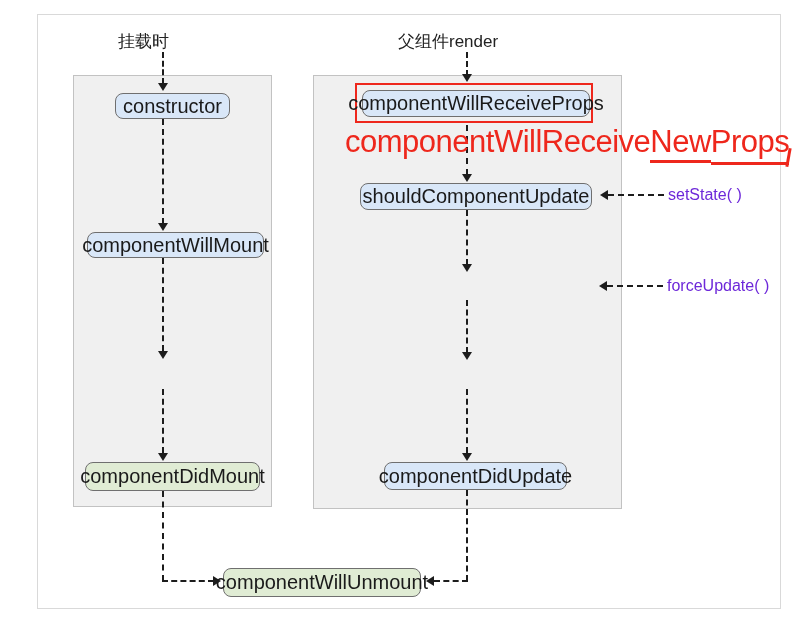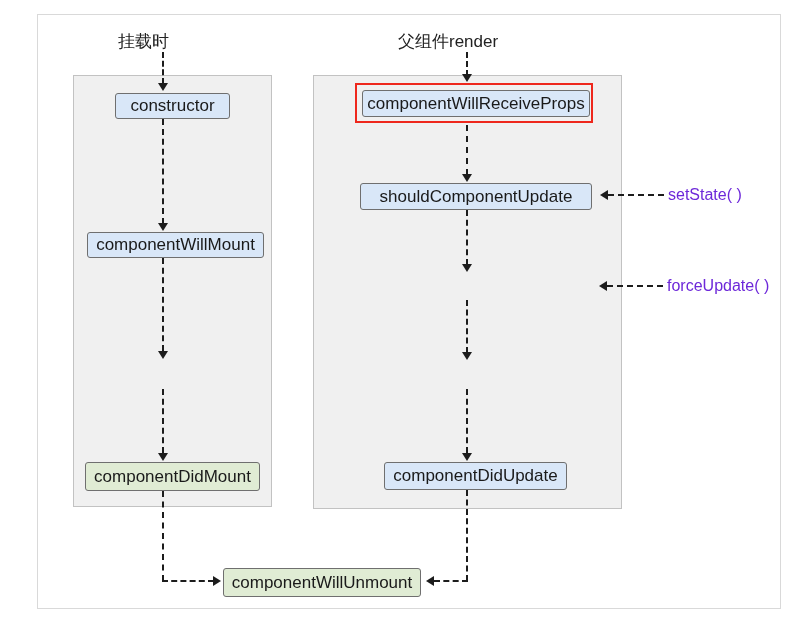--- a/index.html
+++ b/index.html
@@ -16,22 +16,22 @@
   html,body{margin:0;padding:0;background:#fff;}
   .stage{
     position:relative;width:802px;height:623px;background:#fff;overflow:hidden;
     font-family:"Liberation Sans","DejaVu Sans",sans-serif;color:var(--text);
   }
   .outer-frame{position:absolute;border:1px solid var(--outer_border);background:#fff;}
   .panel{position:absolute;background:var(--panel_bg);border:1px solid var(--panel_border);}
   .hdr{position:absolute;font-size:17px;text-align:left;color:#222;white-space:nowrap;}
   .node{
     position:absolute;display:flex;align-items:center;justify-content:center;
-    background:var(--box_blue);border:1.5px solid var(--box_border);border-radius:3px;
-    font-size:17px;color:var(--text);z-index:3;white-space:nowrap;
+    background:var(--box_blue);border:1.5px solid var(--box_border);border-radius:8px;
+    font-size:20px;color:var(--text);z-index:3;white-space:nowrap;
   }
   .node.green{background:var(--box_green);}
   .node.bold{font-weight:bold;}
   .red-frame{position:absolute;border:2px solid var(--red);z-index:2;}
   .vd{position:absolute;width:0;border-left:2px dashed var(--arrow);z-index:1;}
   .hd{position:absolute;height:0;border-top:2px dashed var(--arrow);z-index:1;}
   .ad{position:absolute;width:0;height:0;border-left:5px solid transparent;border-right:5px solid transparent;border-top:8px solid var(--arrow);z-index:2;}
   .al{position:absolute;width:0;height:0;border-top:5px solid transparent;border-bottom:5px solid transparent;border-right:8px solid var(--arrow);z-index:2;}
   .ar{position:absolute;width:0;height:0;border-top:5px solid transparent;border-bottom:5px solid transparent;border-left:8px solid var(--arrow);z-index:2;}
   .annotation{
@@ -103,14 +103,15 @@
   <div class="node green" style="left:85px;top:462px;width:173px;height:27px;">componentDidMount</div>
   <div class="node" style="left:87px;top:232px;width:175px;height:24px;">componentWillMount</div>
 
   <div class="red-frame" style="left:355px;top:83px;width:234px;height:36px;"></div>
   <div class="node" style="left:362px;top:90px;width:226px;height:25px;">componentWillReceiveProps</div>
   <div class="node" style="left:360px;top:183px;width:230px;height:25px;">shouldComponentUpdate</div>
   <div class="node" style="left:384px;top:462px;width:181px;height:26px;">componentDidUpdate</div>
 
   <div class="node green" style="left:223px;top:568px;width:196px;height:27px;">componentWillUnmount</div>
 
+  <div class="annotation"><span>componentWillReceive</span><span class="u">New</span><span class="u2">Props</span><span class="cross"></span></div>
 
 </div>
 
 </body></html>

